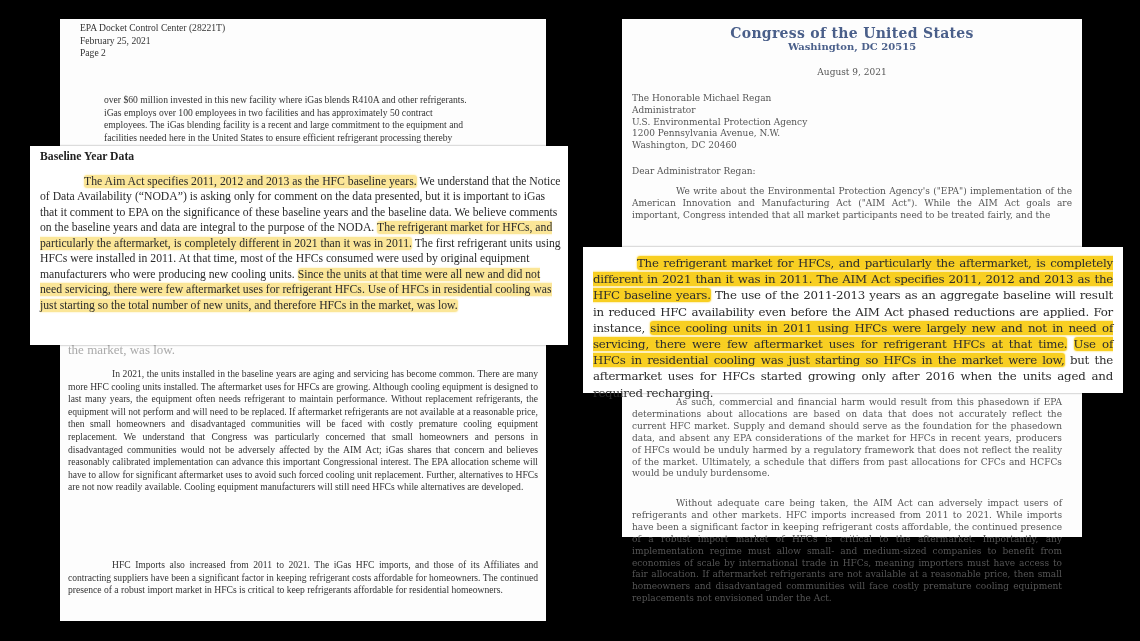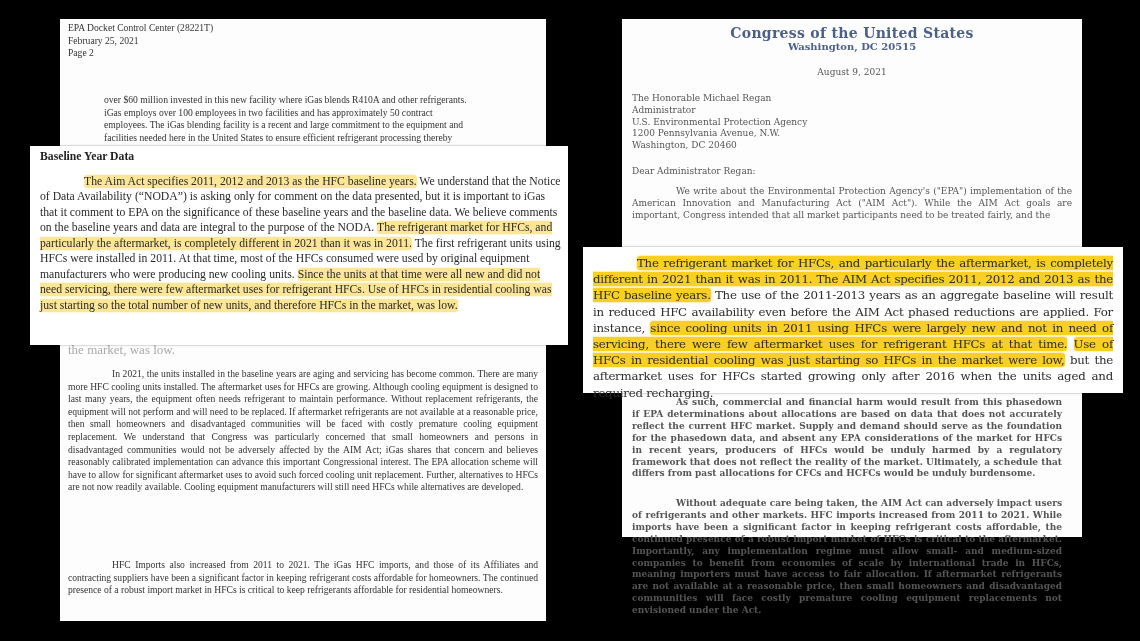--- a/index.html
+++ b/index.html
@@ -10,21 +10,21 @@
   .page {
     position:absolute; background:#fdfdfd; box-sizing:border-box;
   }
   #left-page { left:60px; top:19px; width:486px; height:602px; padding:0 8px 0 8px; font-size:9.6px; line-height:12.6px; color:#333; }
   #right-page { left:622px; top:19px; width:460px; height:518px; padding:0 10px; font-size:9px; line-height:11.9px; color:#555; font-family:"DejaVu Serif", serif; }
   p { margin:0; }
   .indent { text-indent:44px; }
   .just { text-align:justify; }
 
   
-  .lhead { position:absolute; left:8px; top:2px; }
+  .lhead { position:absolute; left:20px; top:2px; }
   .lpara { position:absolute; left:8px; right:8px; }
 
   
   .callout { position:absolute; background:#fff; box-sizing:border-box; box-shadow:0 0 2px rgba(0,0,0,.4); }
   #left-callout {
     left:30px; top:146px; width:538px; height:199px; padding:3px 6px 0 10px;
     font-size:11.7px; line-height:15.5px; color:#2a2a2a; font-family:"Liberation Serif", serif;
   }
   #right-callout {
     left:583px; top:247px; width:540px; height:146px; padding:8px 10px 0 10px;
@@ -34,21 +34,21 @@
   .hl-strong { background:#f8cf22; border-radius:3px; box-shadow:0 0 2px #f8cf22; }
   .bold-head { font-weight:bold; color:#222; }
 
   
   .letterhead { text-align:center; color:#4a5f8a; font-family:"DejaVu Serif", serif; font-weight:bold; }
   .lh1 { font-size:14px; margin-top:9px; letter-spacing:0.3px; }
   .lh2 { font-size:10px; margin-top:1px; }
   .rdate { text-align:center; margin-top:14px; }
   .raddr { margin-top:14px; }
   .rsal { margin-top:14px; }
-  .rblock { position:absolute; left:10px; right:20px;font-weight:bold; }
+  .rblock { position:absolute; left:10px; right:20px; }
   .under-text { color:#999; font-size:13px; }
 </style>
 </head>
 <body>
 
 <div class="page" id="left-page">
   <div class="lhead" style="top:3px;">
     <p>EPA Docket Control Center (28221T)</p>
     <p>February 25, 2021</p>
     <p>Page 2</p>

